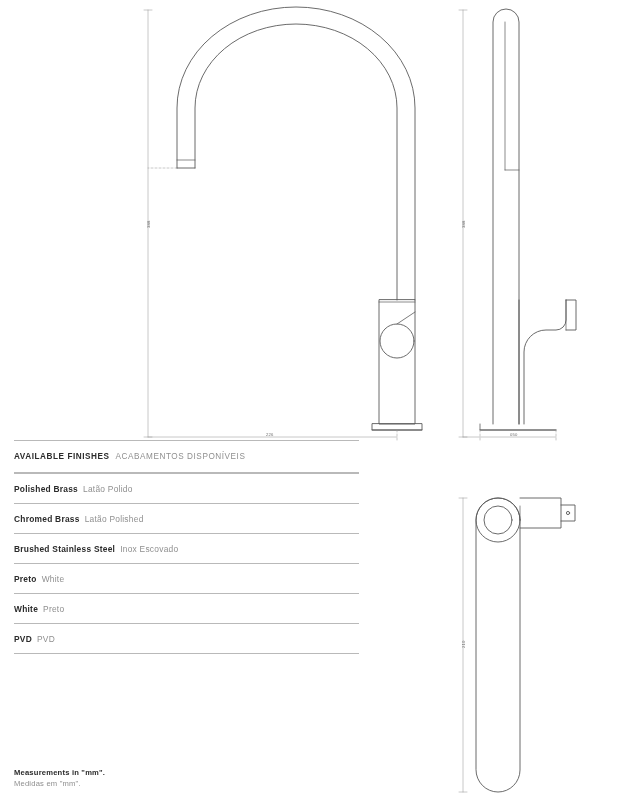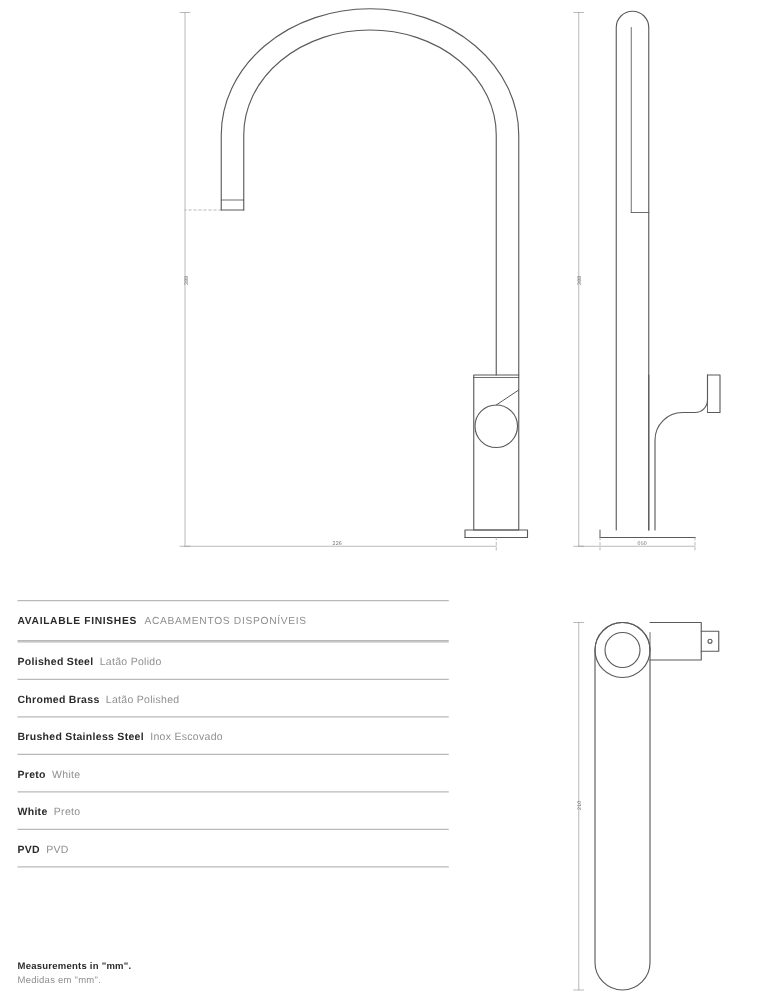--- a/index.html
+++ b/index.html
@@ -23,21 +23,21 @@
     position: absolute;
     top: 0;
     left: 0;
     width: 619px;
     height: 800px;
     pointer-events: none;
   }
   .finishes {
     position: absolute;
     left: 14px;
-    top: 480px;
+    top: 440px;
     width: 345px;
   }
   .finishes-rule {
     border: 0;
     border-top: 1px solid #b9b9b9;
     margin: 0;
   }
   .fin-row {
     height: 29px;
     display: flex;
@@ -180,21 +180,21 @@
     <hr class="finishes-rule">
     <div class="fin-row fin-head">
       <span class="fin-en">AVAILABLE FINISHES</span>
       <span class="fin-pt">ACABAMENTOS DISPONÍVEIS</span>
     </div>
     <hr class="finishes-rule">
 
     <hr class="finishes-rule">
 
     <div class="fin-row">
-      <span class="fin-en">Polished Steel</span>
+      <span class="fin-en">Polished Brass</span>
       <span class="fin-pt">Latão Polido</span>
     </div>
     <hr class="finishes-rule">
 
     <div class="fin-row">
       <span class="fin-en">Chromed Brass</span>
       <span class="fin-pt">Latão Polished</span>
     </div>
     <hr class="finishes-rule">
 

